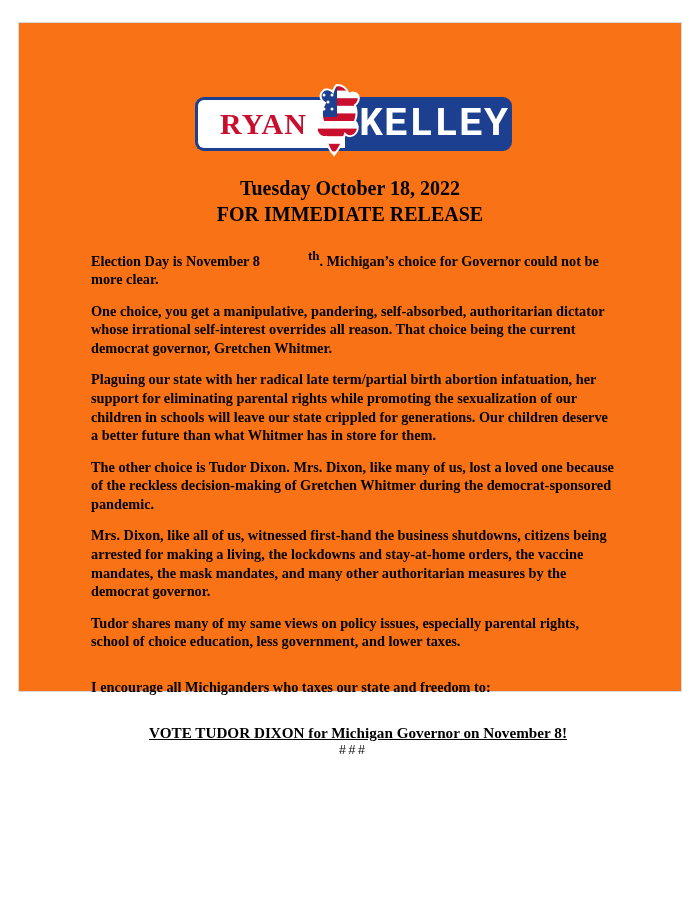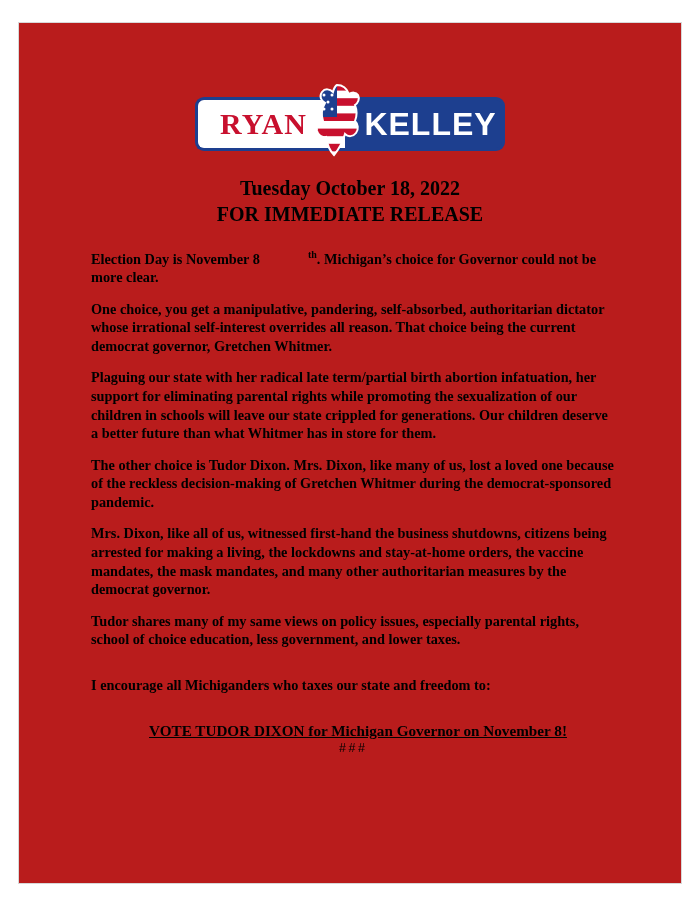--- a/index.html
+++ b/index.html
@@ -18,22 +18,22 @@
     width: 700px;
     height: 906px;
     background: #ffffff;
     box-sizing: border-box;
   }
   .sheet {
     position: absolute;
     left: 18px;
     top: 22px;
     width: 664px;
-    height: 862px;
-    background: #b91c1c;
+    height: 670px;
+    background: #f97316;
     border: 1px solid #d8d8d8;
     box-sizing: border-box;
   }
   .inner {
     position: absolute;
     left: 14px;
     top: 12px;
     right: 14px;
     bottom: 12px;
     box-sizing: border-box;
@@ -78,23 +78,23 @@
   }
   .logo-left .word {
     font-family: "Liberation Serif", serif;
     font-weight: bold;
     font-size: 30px;
     letter-spacing: 1px;
     color: #c8102e;
     padding-right: 16px;
   }
   .logo-right .word {
-    font-family: Liberation Sans, sans-serif;
-    font-weight: bold;
-    font-size: 32px;
+    font-family: Liberation Mono, monospace;
+    font-weight: bold;
+    font-size: 40px;
     letter-spacing: 1px;
     color: #ffffff;
     padding-left: 14px;
   }
   .mi-mark {
     position: absolute;
     left: 112px;
     top: -14px;
     width: 62px;
     height: 76px;
@@ -115,21 +115,21 @@
   }
   p.para {
     font-weight: bold;
     font-size: 14.3px;
     line-height: 1.30;
     color: #000000;
     margin: 0 0 13px 0;
     text-align: left;
   }
   p.para sup {
-    font-size: 10px;
+    font-size: 13px;
     vertical-align: super;
     padding-left: 48px;
   }
   .spacer-lg { height: 14px; }
   .closing {
     font-weight: bold;
     font-size: 15.2px;
     text-decoration: underline;
     text-align: center;
     margin: 0;

